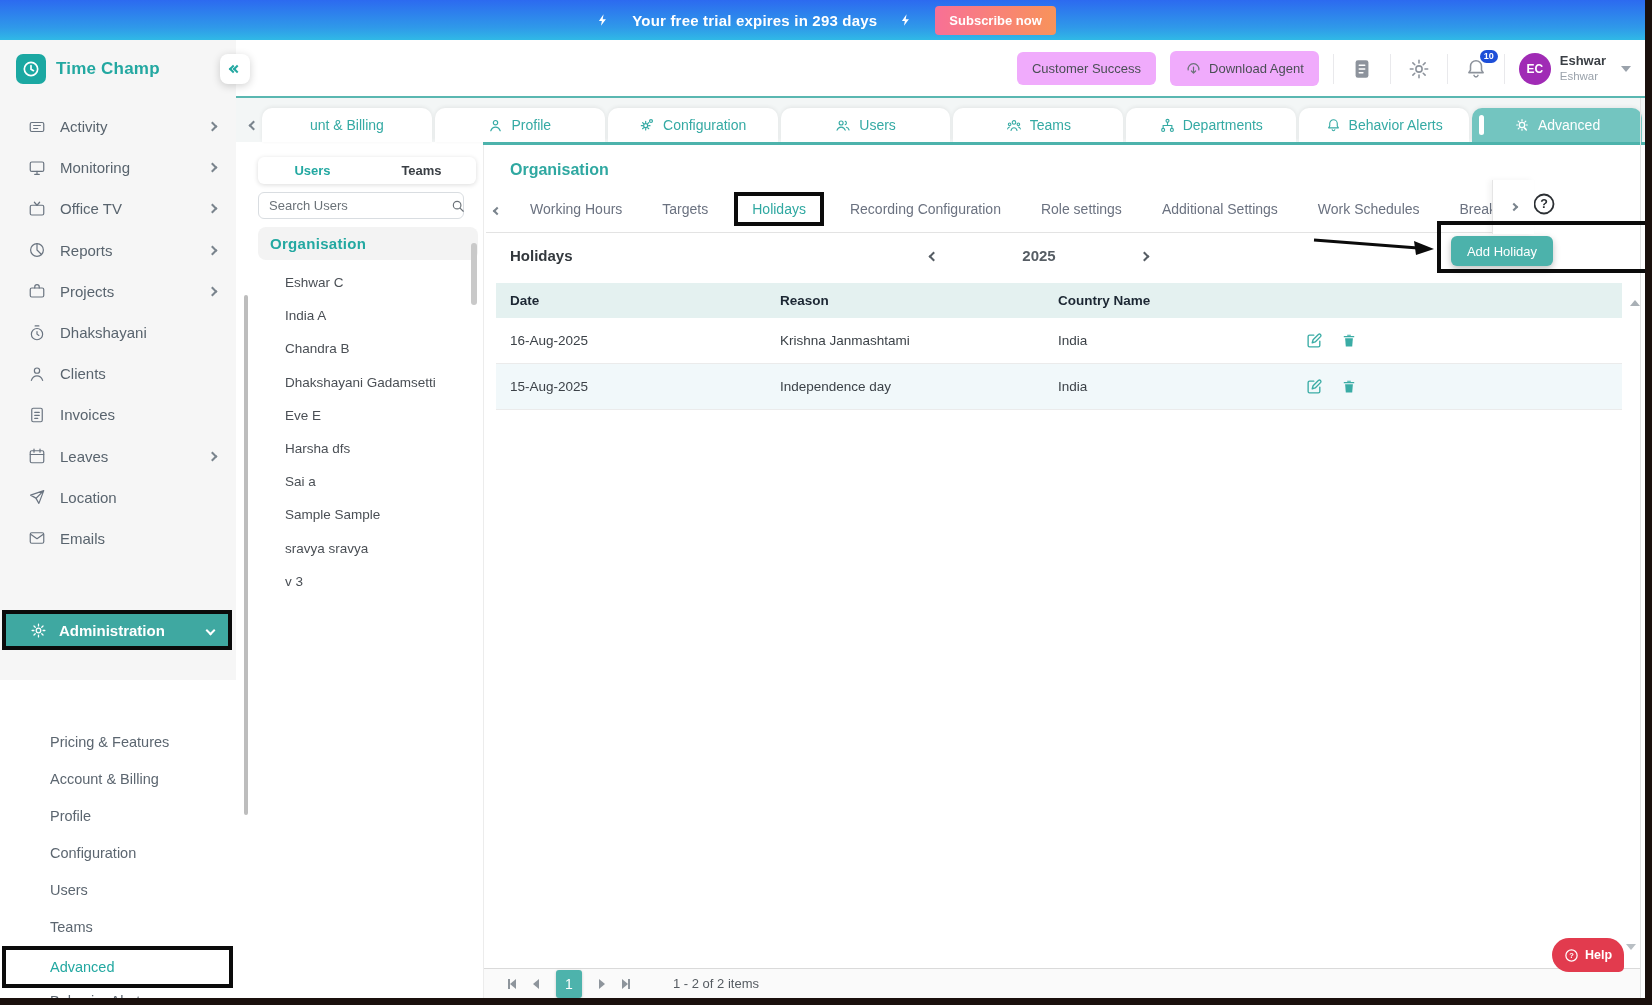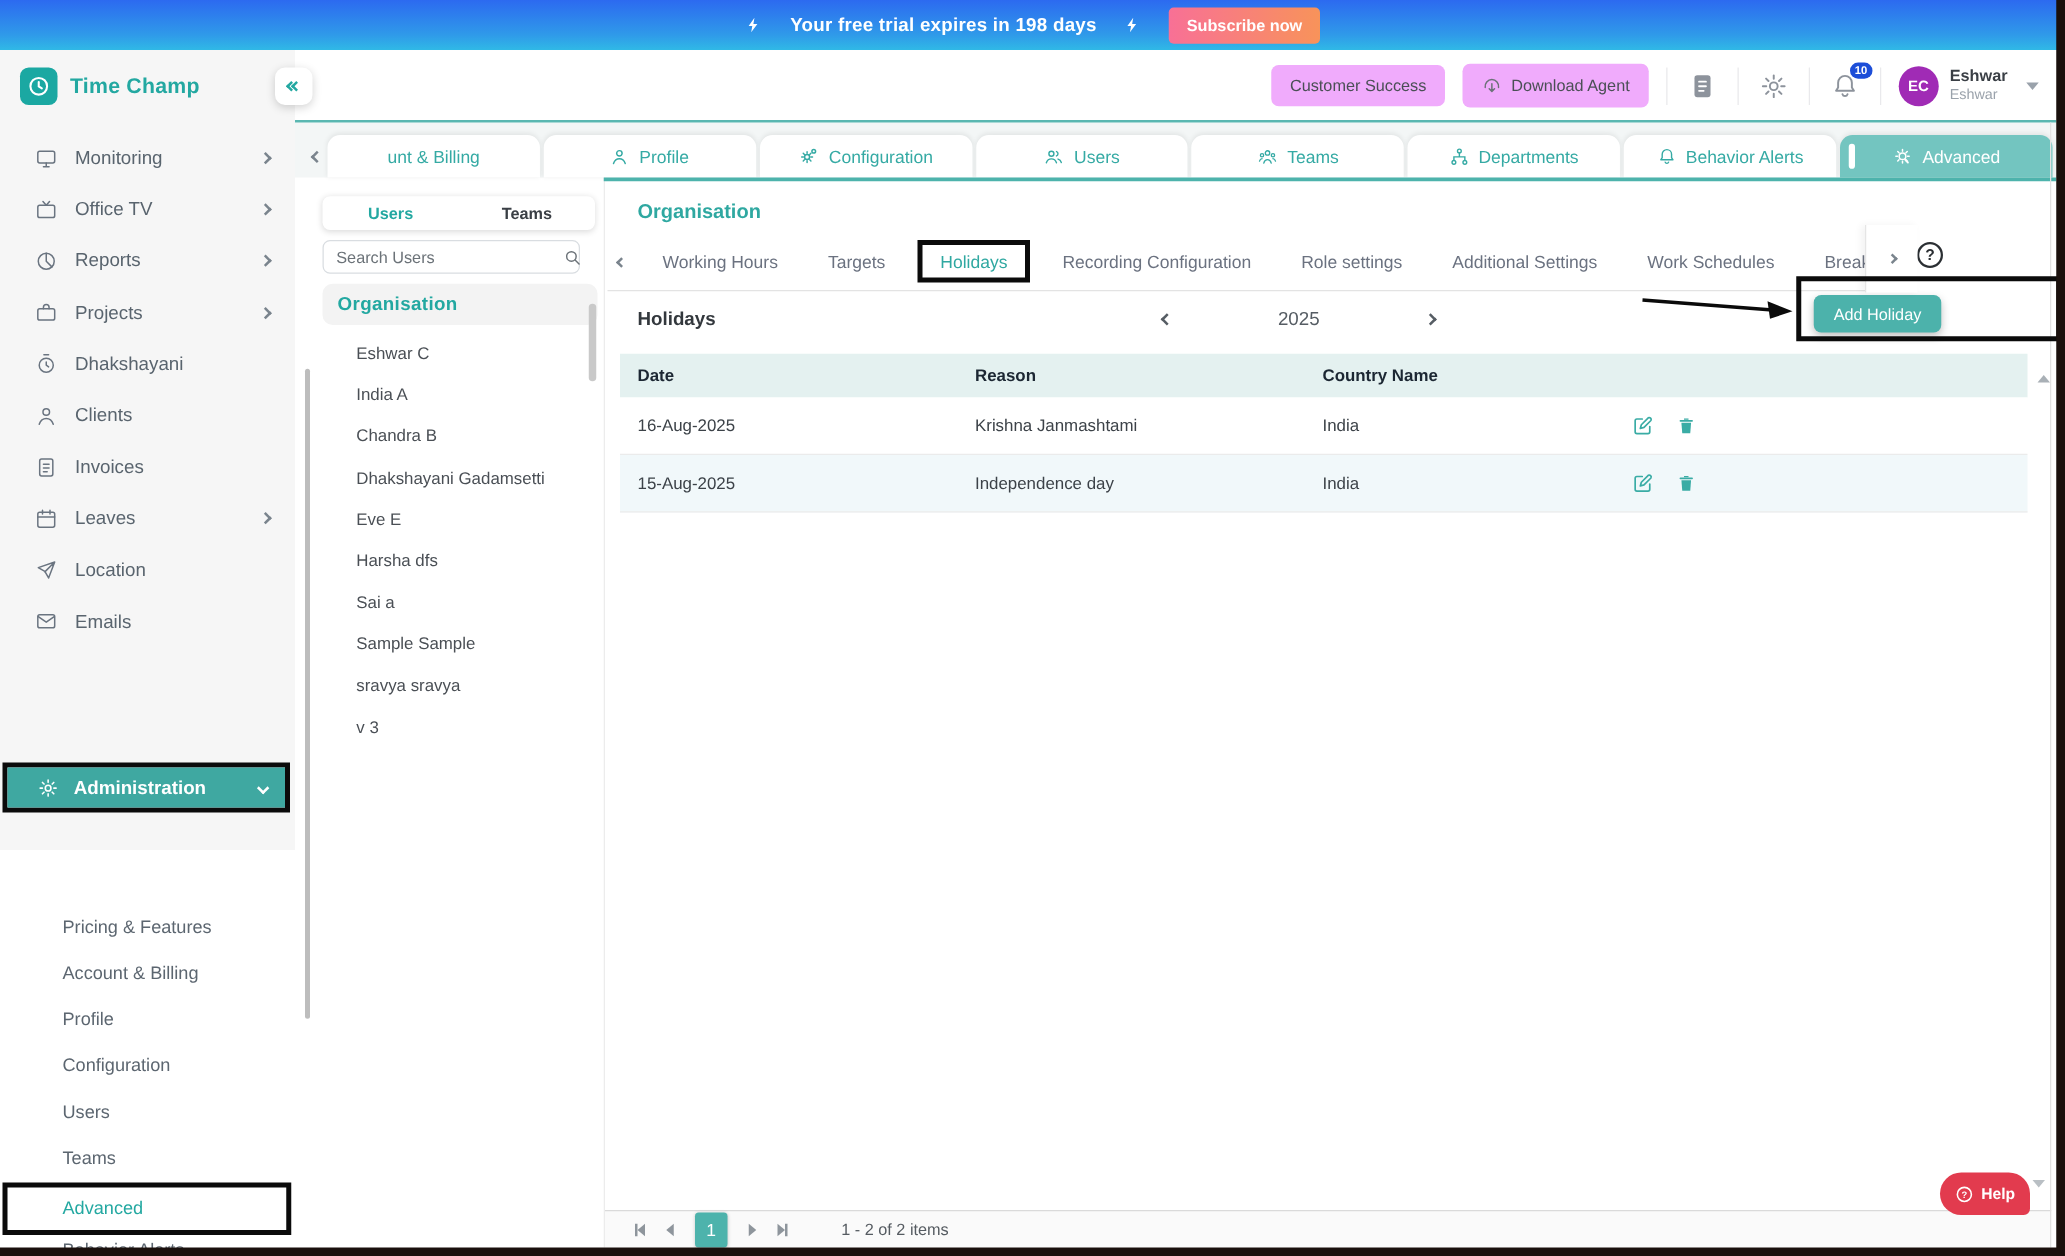--- a/index.html
+++ b/index.html
@@ -105,21 +105,21 @@
   .sub-tab { padding:8px 20px; font-size:14px; color:#6b7280; cursor:pointer; white-space:nowrap; }
   .sub-tab.active { color:#2fa8a1; }
   .sub-tab.annotated { border:4px solid #0b0b0b; padding:5px 14px; margin:0 6px; }
   .subtab-next { position:absolute; left:1008px; top:38px; width:42px; height:54px; background:#fff;
     border-left:1px solid #e5e5e5; box-shadow:-3px 0 6px rgba(0,0,0,.05); display:flex; align-items:center;
     justify-content:center; cursor:pointer; z-index:4; }
   .help-circle { position:absolute; left:1048px; top:50px; cursor:pointer; }
 
   .hol-head { position:absolute; left:26px; top:105px; font-size:15px; font-weight:bold; color:#33383d; }
   .year-nav { position:absolute; left:440px; top:98px; width:230px; display:flex; align-items:center; justify-content:space-between; }
-  .year-label { font-size:15px; font-weight:normal; color:#565d64; }
+  .year-label { font-size:15px; font-weight:bold; color:#565d64; }
   .nav-chev { padding:6px; cursor:pointer; }
   .add-btn { position:absolute; left:967px; top:94px; width:102px; height:30px; background:#4cb2ab; color:#fff;
     border:none; border-radius:6px; font-size:13px; cursor:pointer; box-shadow:0 3px 7px rgba(0,0,0,.25); }
   .addbtn-box { left:1437px; top:221px; width:212px; height:52px; z-index:26; }
   .arrow-ann { position:absolute; left:1310px; top:231px; z-index:26; }
 
   
   .table { position:absolute; left:12px; top:141px; width:1126px; }
   .trow { display:flex; align-items:center; }
   .thead { background:#e4f1f0; height:35px; }
@@ -161,21 +161,21 @@
 </style>
 </head>
 <body>
 
 <div class="banner">
   <span>
       <svg width="14" height="18" viewBox="0 0 24 24">
         <path d="M13 2L5 13.5h5L8.5 22 17 10.5h-5.5L13 2z" fill="#fff"></path>
       </svg>
     </span>
-  <span class="banner-text">Your free trial expires in 198 days</span>
+  <span class="banner-text">Your free trial expires in 293 days</span>
   <span>
       <svg width="14" height="18" viewBox="0 0 24 24">
         <path d="M13 2L5 13.5h5L8.5 22 17 10.5h-5.5L13 2z" fill="#fff"></path>
       </svg>
     </span>
   <button class="subscribe-btn">Subscribe now</button>
 </div>
 
 <div class="header">
   <div class="header-right">
@@ -230,20 +230,30 @@
     <span class="brand-logo">
       <svg width="20" height="20" viewBox="0 0 24 24" fill="none" stroke="#fff" stroke-width="2" stroke-linecap="round">
           <circle cx="12" cy="12" r="8"></circle>
           <path d="M12 8v4.2l3 1.8"></path>
         </svg>
     </span>
     <span class="brand-name">Time Champ</span>
   </div>
 
   <div class="menu">
+    <div class="menu-item">
+      <span class="mi-icon">
+          <svg width="18" height="18" viewBox="0 0 24 24" fill="none" stroke="currentColor" stroke-width="1.6" stroke-linecap="round" stroke-linejoin="round">
+            <rect x="3" y="6" width="18" height="12" rx="2"></rect>
+            <path d="M7.5 10h9M7.5 14h5.5"></path>
+          </svg>
+        </span>
+      <span class="mi-label">Activity</span>
+      <span class="chev right"></span>
+    </div>
     <div class="menu-item">
       <span class="mi-icon">
           <svg width="18" height="18" viewBox="0 0 24 24" fill="none" stroke="currentColor" stroke-width="1.6" stroke-linecap="round" stroke-linejoin="round">
             <rect x="3" y="4" width="18" height="12.5" rx="2"></rect>
             <path d="M9 20.5h6M12 16.5v4"></path>
           </svg>
         </span>
       <span class="mi-label">Monitoring</span>
       <span class="chev right"></span>
     </div>

